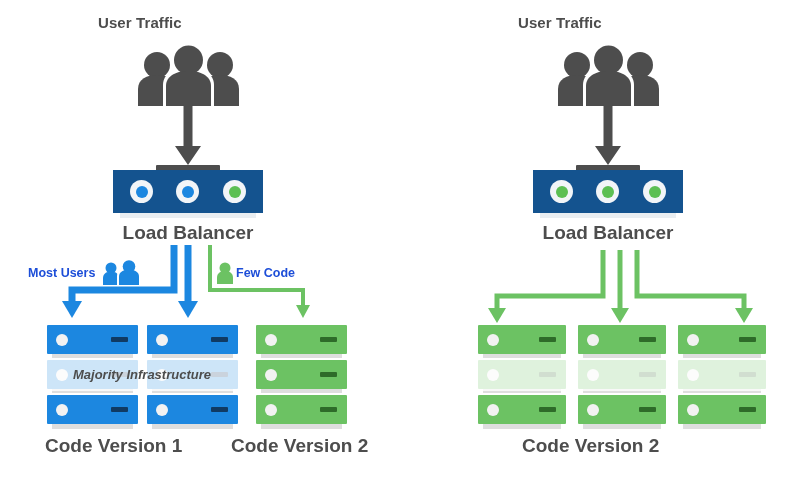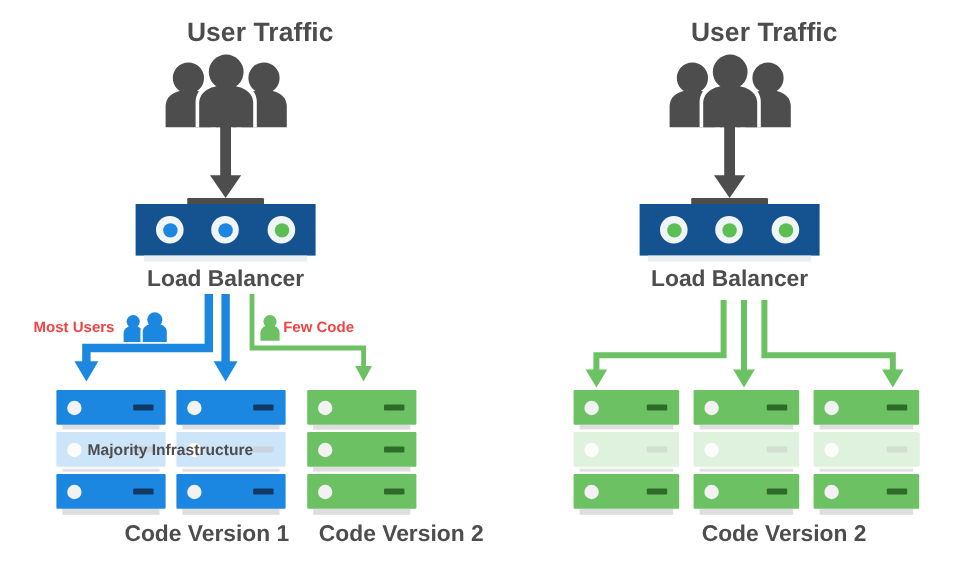--- a/index.html
+++ b/index.html
@@ -3,27 +3,27 @@
 <meta charset="utf-8">
 <style>
   html,body{margin:0;padding:0;background:#ffffff;}
   body{width:800px;height:489px;overflow:hidden;
        font-family:"Liberation Sans","DejaVu Sans",sans-serif;
        color:#4d4d4d;-webkit-font-smoothing:antialiased;}
   #stage{position:relative;width:800px;height:489px;background:#ffffff;}
   .abs{position:absolute;}
 
   
-  .title{font-size:22px;font-weight:bold;color:#4d4d4d;text-align:right;
+  .title{font-size:15px;font-weight:bold;color:#4d4d4d;text-align:left;
          letter-spacing:.1px;white-space:nowrap;}
   .lb-label{font-size:19px;font-weight:bold;color:#4d4d4d;text-align:center;
             white-space:nowrap;}
-  .ver-label{font-size:19px;font-weight:bold;color:#4d4d4d;text-align:right;
+  .ver-label{font-size:19px;font-weight:bold;color:#4d4d4d;text-align:left;
              white-space:nowrap;}
-  .flow-label{font-size:12.5px;font-weight:bold;color:#ef4444;white-space:nowrap;}
+  .flow-label{font-size:12.5px;font-weight:bold;color:#1d4ed8;white-space:nowrap;}
   .infra-label{font-size:13px;font-weight:bold;color:#4d4d4d;white-space:nowrap;
                text-align:center;}
 
   
   .people{display:block;}
 
   
   .bigarrow{display:block;}
 
   
@@ -184,21 +184,21 @@
     </div>
     <div class="unit-shadow" style="margin:0 5px;height:4px;"></div>
     <div class="unit" style="margin-top:2px;width:91px;height:29px;background:#6cc263;">
       <span class="dot" style="left:9px;top:9px;width:12px;height:12px;"></span>
       <span class="dash" style="right:10px;top:12px;width:17px;height:5px;background:#2e6b29;"></span>
     </div>
     <div class="unit-shadow" style="margin:0 5px;height:5px;"></div>
   </div>
 
   <div class="abs veil" style="left:42px;top:358px;width:200px;height:33px;"></div>
-  <div class="abs infra-label" style="left:42px;top:367px;width:200px;">Majority Infrastructure</div>
+  <div class="abs infra-label" style="left:42px;top:367px;width:200px;font-style:italic;">Majority Infrastructure</div>
 
   <div class="abs ver-label" style="left:45px;top:435px;width:196px;">Code Version 1</div>
   <div class="abs ver-label" style="left:231px;top:435px;width:172px;">Code Version 2</div>
 
   <div class="abs title" style="left:518px;top:14px;width:180px;">User Traffic</div>
 
   <div class="abs" style="left:556px;top:44px;">
     <svg class="people" width="105" height="62" viewBox="0 0 105 62" aria-hidden="true">
       <g fill="#4d4d4d">
         <circle cx="21" cy="21" r="13"></circle>

